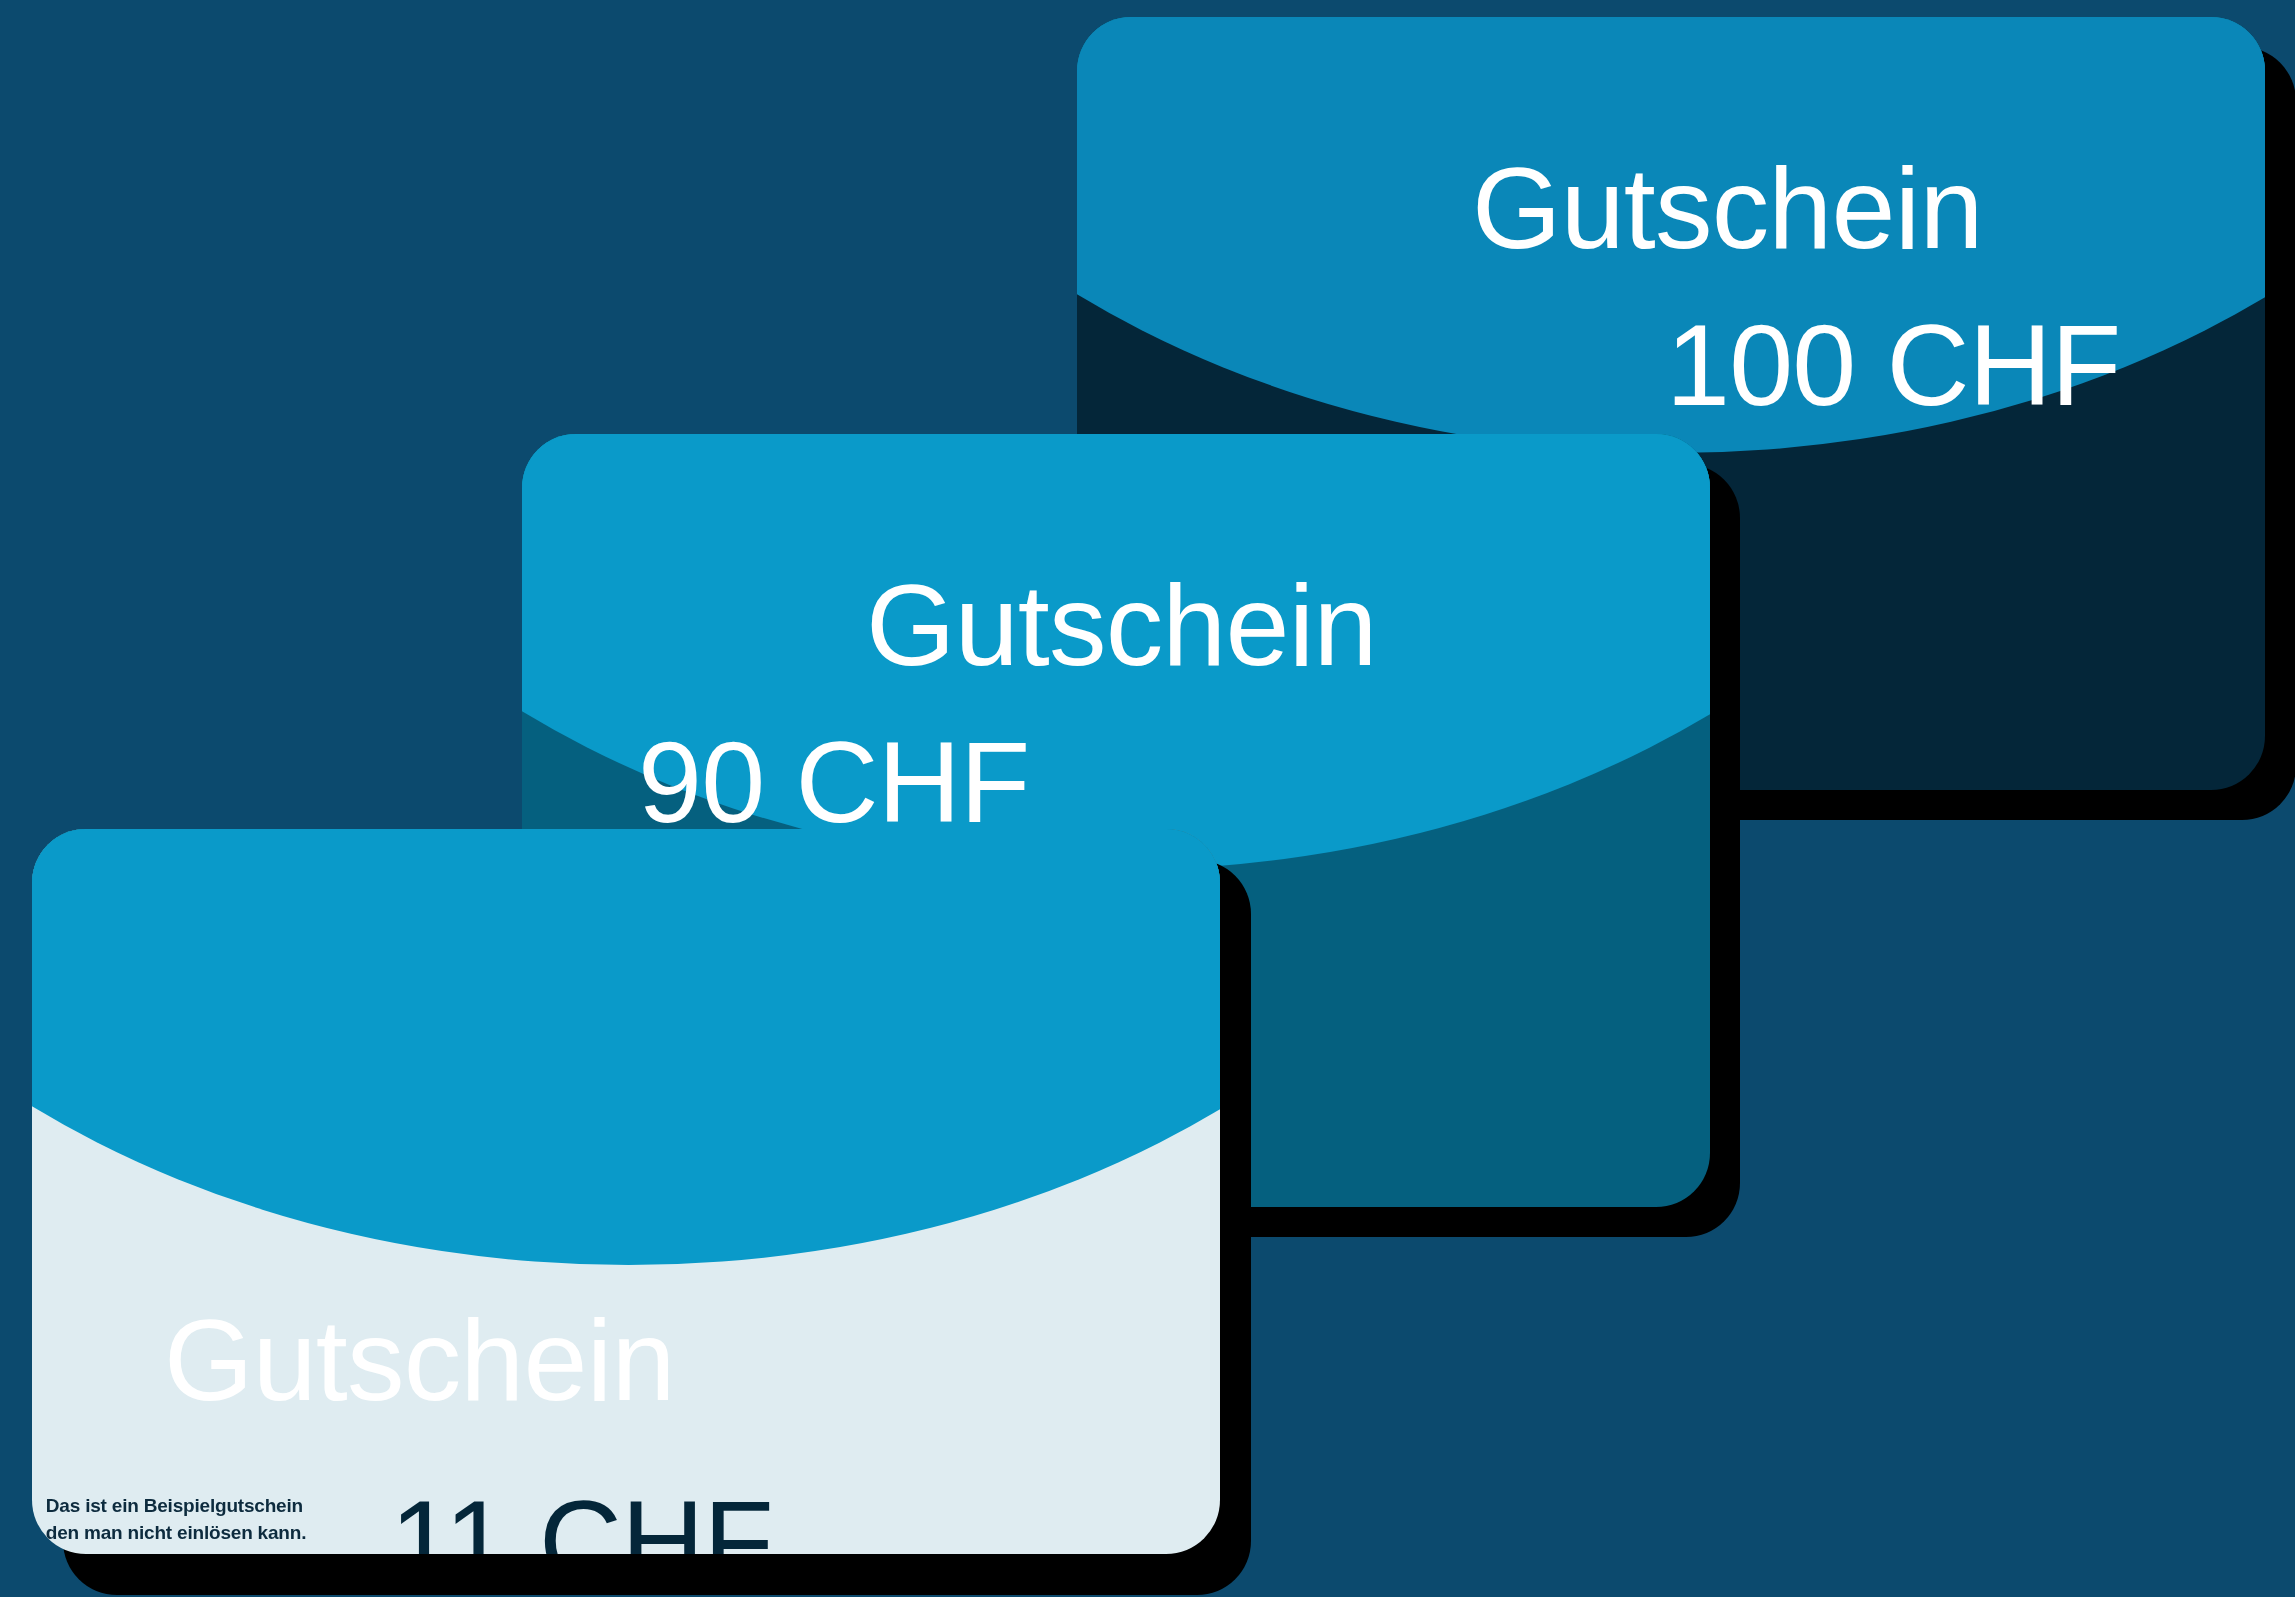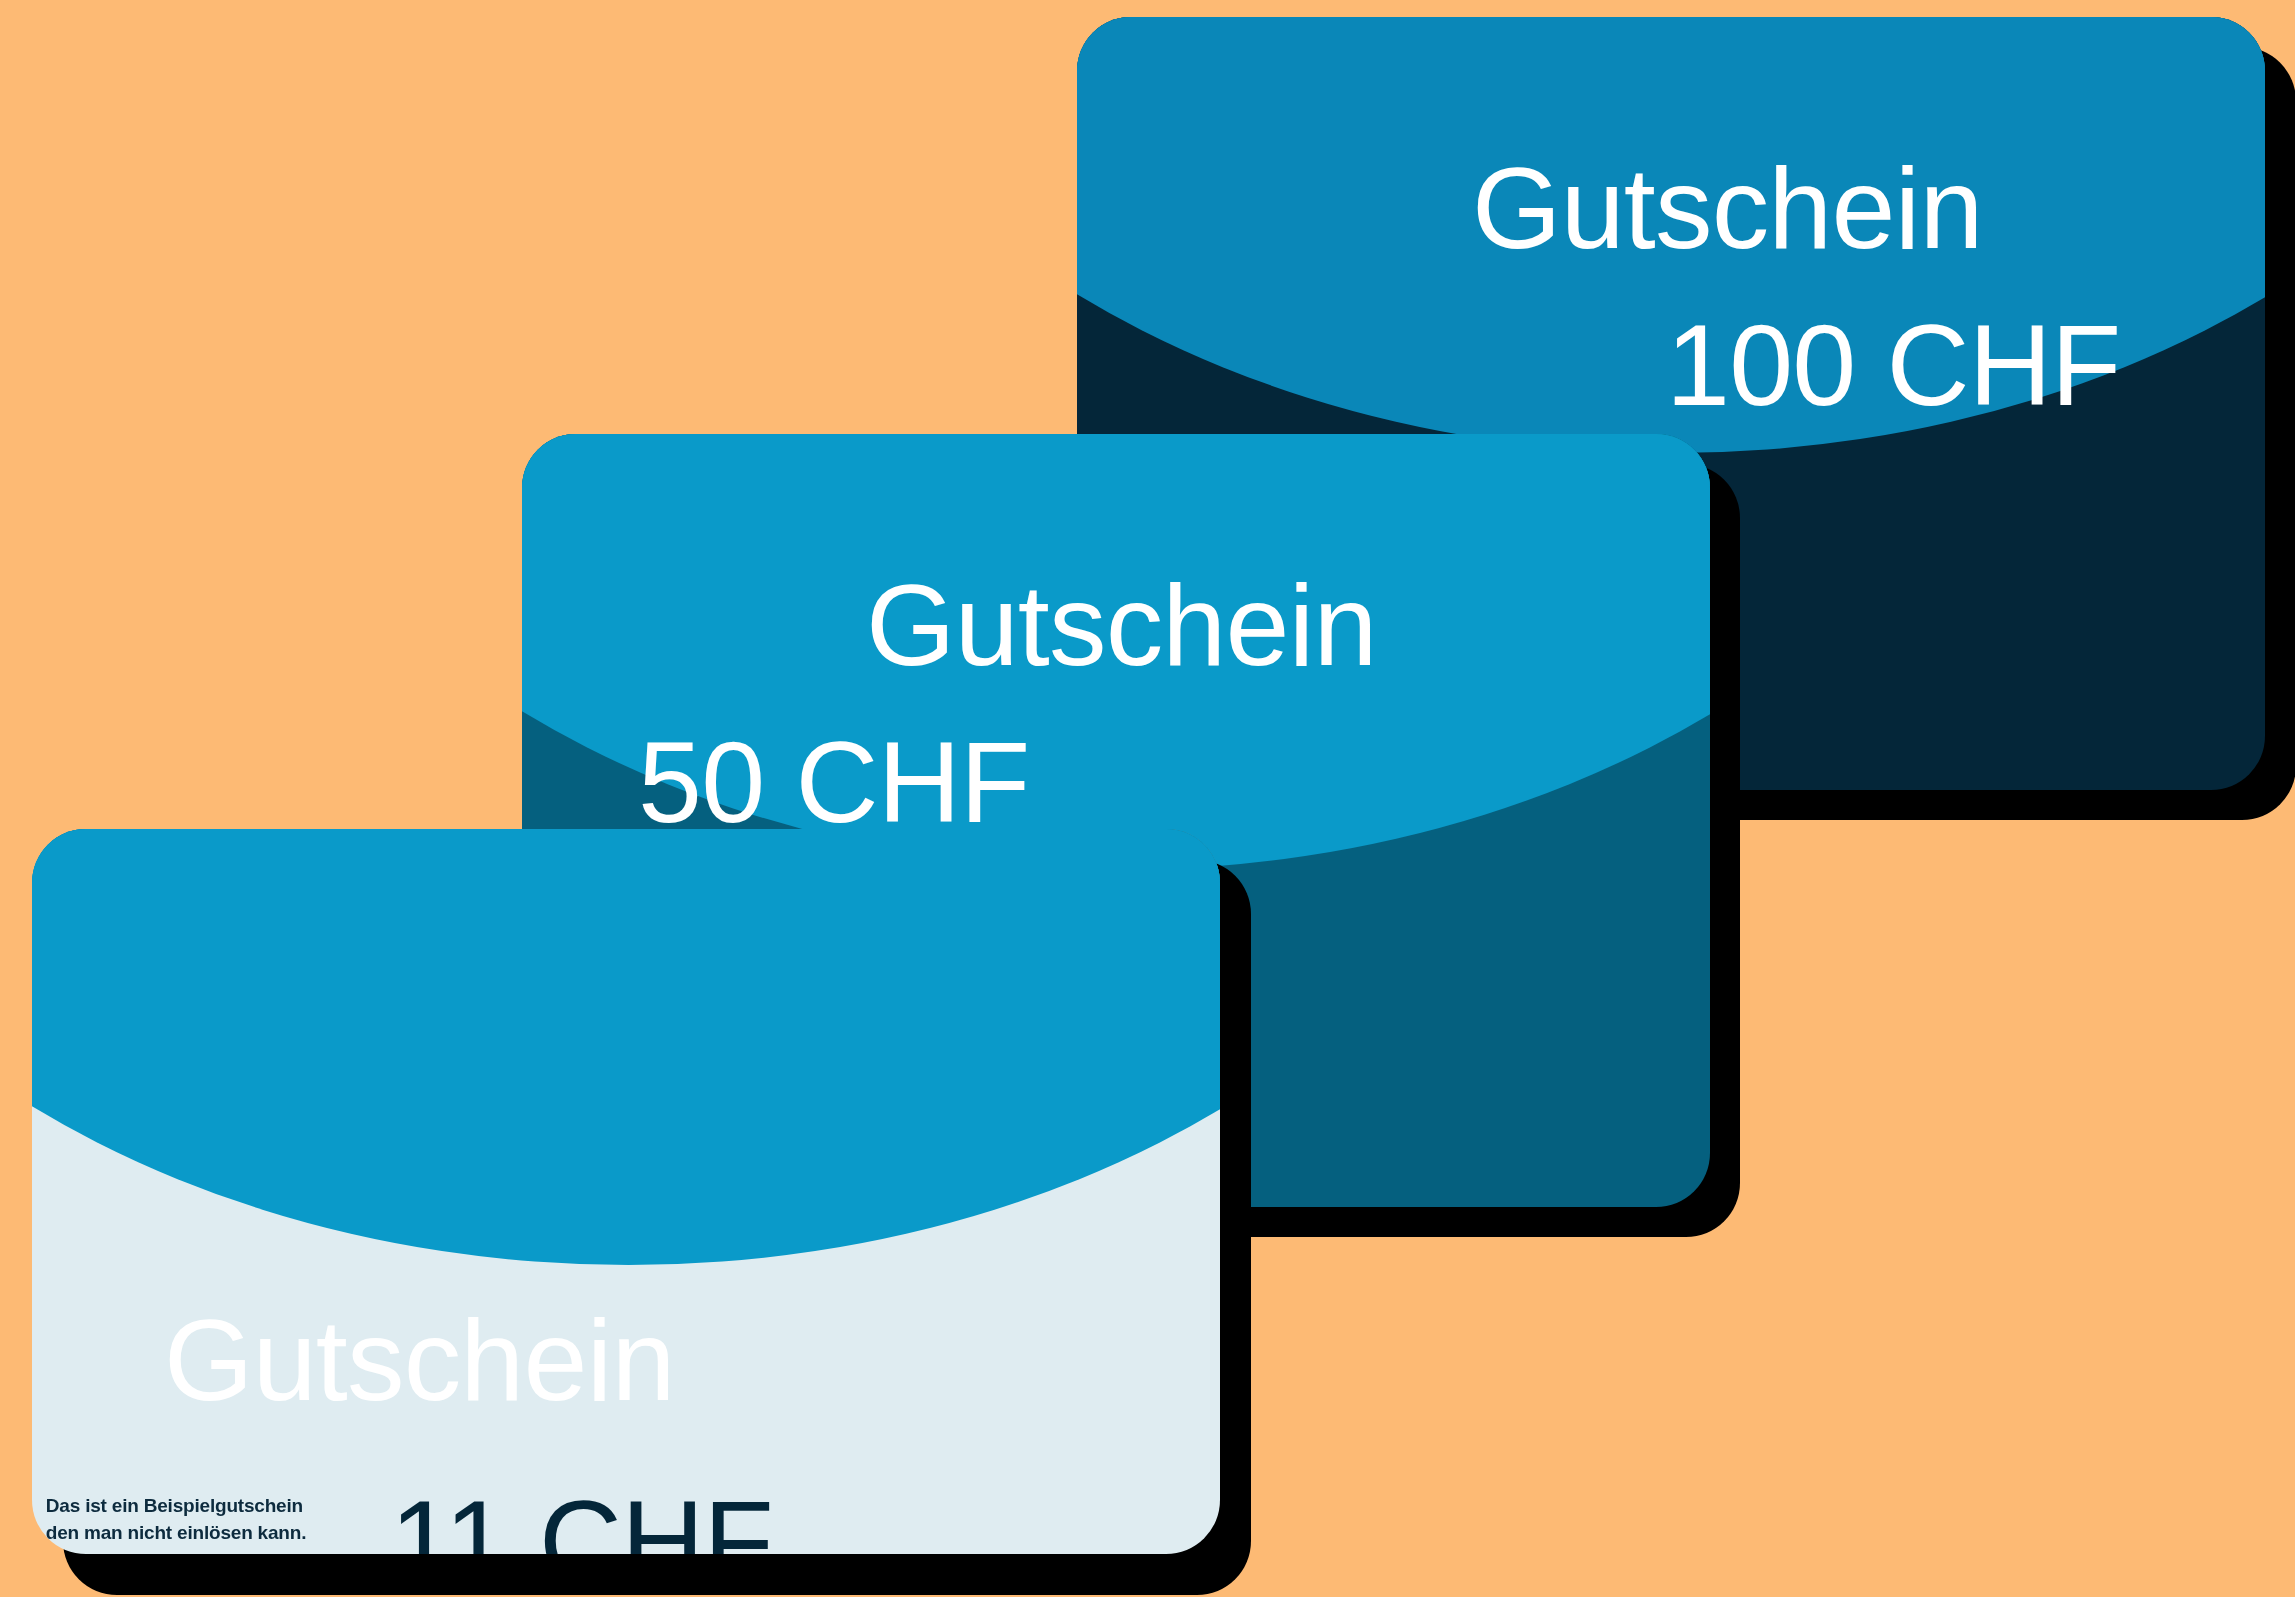--- a/index.html
+++ b/index.html
@@ -1,17 +1,17 @@
 <!DOCTYPE html>
 <html style="font-size:12.2px"><head>
 <meta charset="utf-8">
 <style>
   html,body{margin:0;padding:0;background:#ffffff;}
   body{width:2295px;height:1598px;overflow:hidden;font-family:"Liberation Sans",sans-serif;}
-  #stage{position:relative;width:2295px;height:1598px;background:#fdba74;}
+  #stage{position:relative;width:2295px;height:1598px;background:#0c4a6e;}
 
   .card{
     position:absolute;
     border-radius:54px;
     overflow:hidden;
   }
   .shadow{
     position:absolute;
     background:#000000;
     border-radius:54px;
@@ -93,21 +93,21 @@
     <div class="card-amount">100 CHF</div>
   </div>
 
   <div class="shadow" id="shadow-mid"></div>
   <div class="card" id="card-mid">
     <div class="wave w4"></div>
     <div class="wave w3"></div>
     <div class="wave w2"></div>
     <div class="wave w1"></div>
     <div class="card-label">Gutschein</div>
-    <div class="card-amount">50 CHF</div>
+    <div class="card-amount">90 CHF</div>
   </div>
 
   <div class="shadow" id="shadow-front"></div>
   <div class="card" id="card-front">
     <div class="wave w4"></div>
     <div class="wave w3"></div>
     <div class="wave w2"></div>
     <div class="wave w1"></div>
     <div class="card-label">Gutschein</div>
     <div class="card-amount">11 CHF</div>

